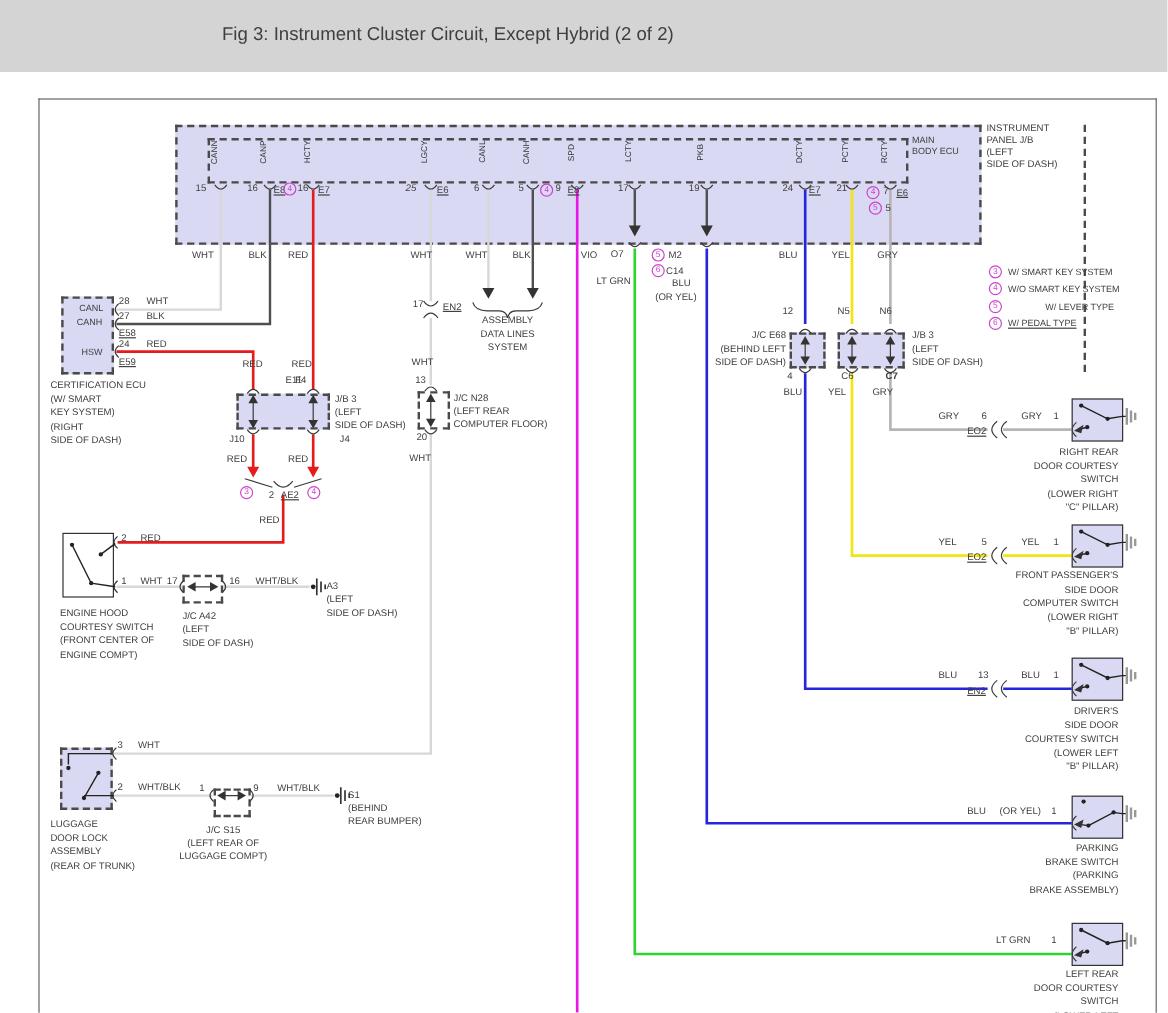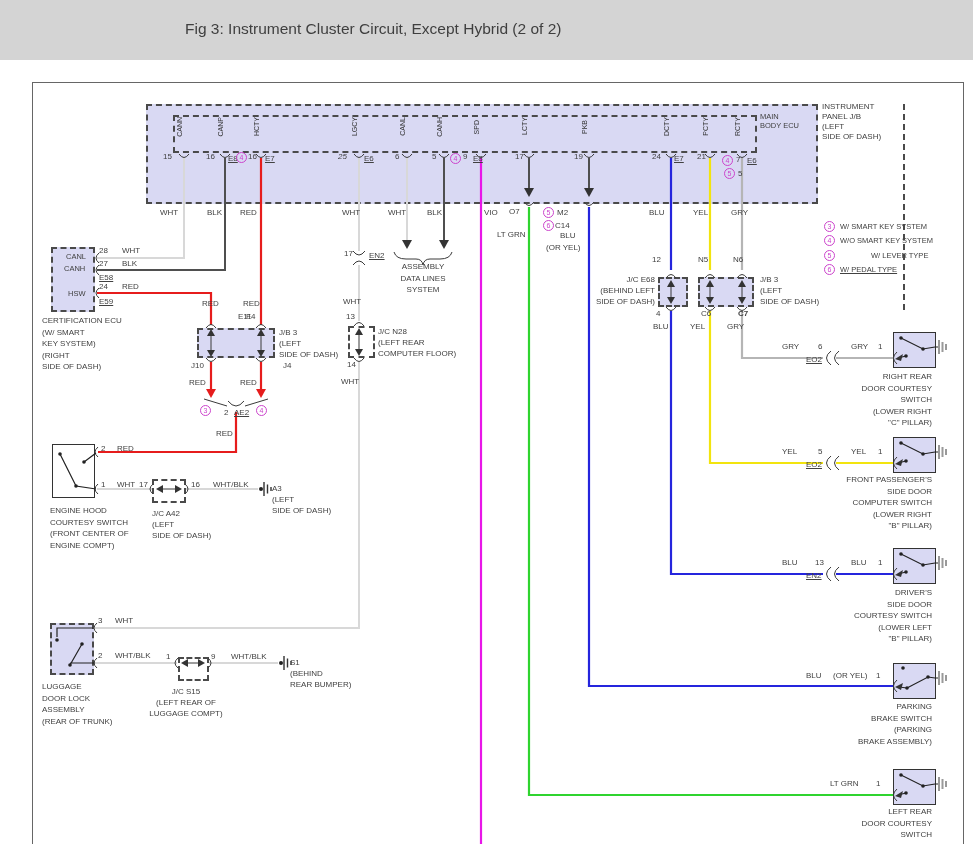--- a/index.html
+++ b/index.html
@@ -301,21 +301,21 @@
 <div class="lbl u" style="left:234px;top:408px;">AE2</div>
 <div class="lbl" style="left:216px;top:429px;">RED</div>
 
 <div class="lbl" style="left:344px;top:249px;">17</div>
 <div class="lbl u" style="left:369px;top:251px;">EN2</div>
 <div class="lbl" style="left:343px;top:297px;">WHT</div>
 <div class="lbl" style="left:346px;top:312px;">13</div>
 <div class="lbl ml" style="left:378px;top:326px;line-height:11px;">J/C N28
 (LEFT REAR
 COMPUTER FLOOR)</div>
-<div class="lbl" style="left:347px;top:360px;">14</div>
+<div class="lbl" style="left:347px;top:360px;">20</div>
 <div class="lbl" style="left:341px;top:377px;">WHT</div>
 
 <div class="lbl ml" style="left:380px;top:261px;width:86px;text-align:center;line-height:11.5px;">ASSEMBLY
 DATA LINES
 SYSTEM</div>
 
 <div class="lbl" style="left:101px;top:444px;">2</div>
 <div class="lbl" style="left:117px;top:444px;">RED</div>
 <div class="lbl" style="left:101px;top:480px;">1</div>
 <div class="lbl" style="left:117px;top:480px;">WHT</div>

